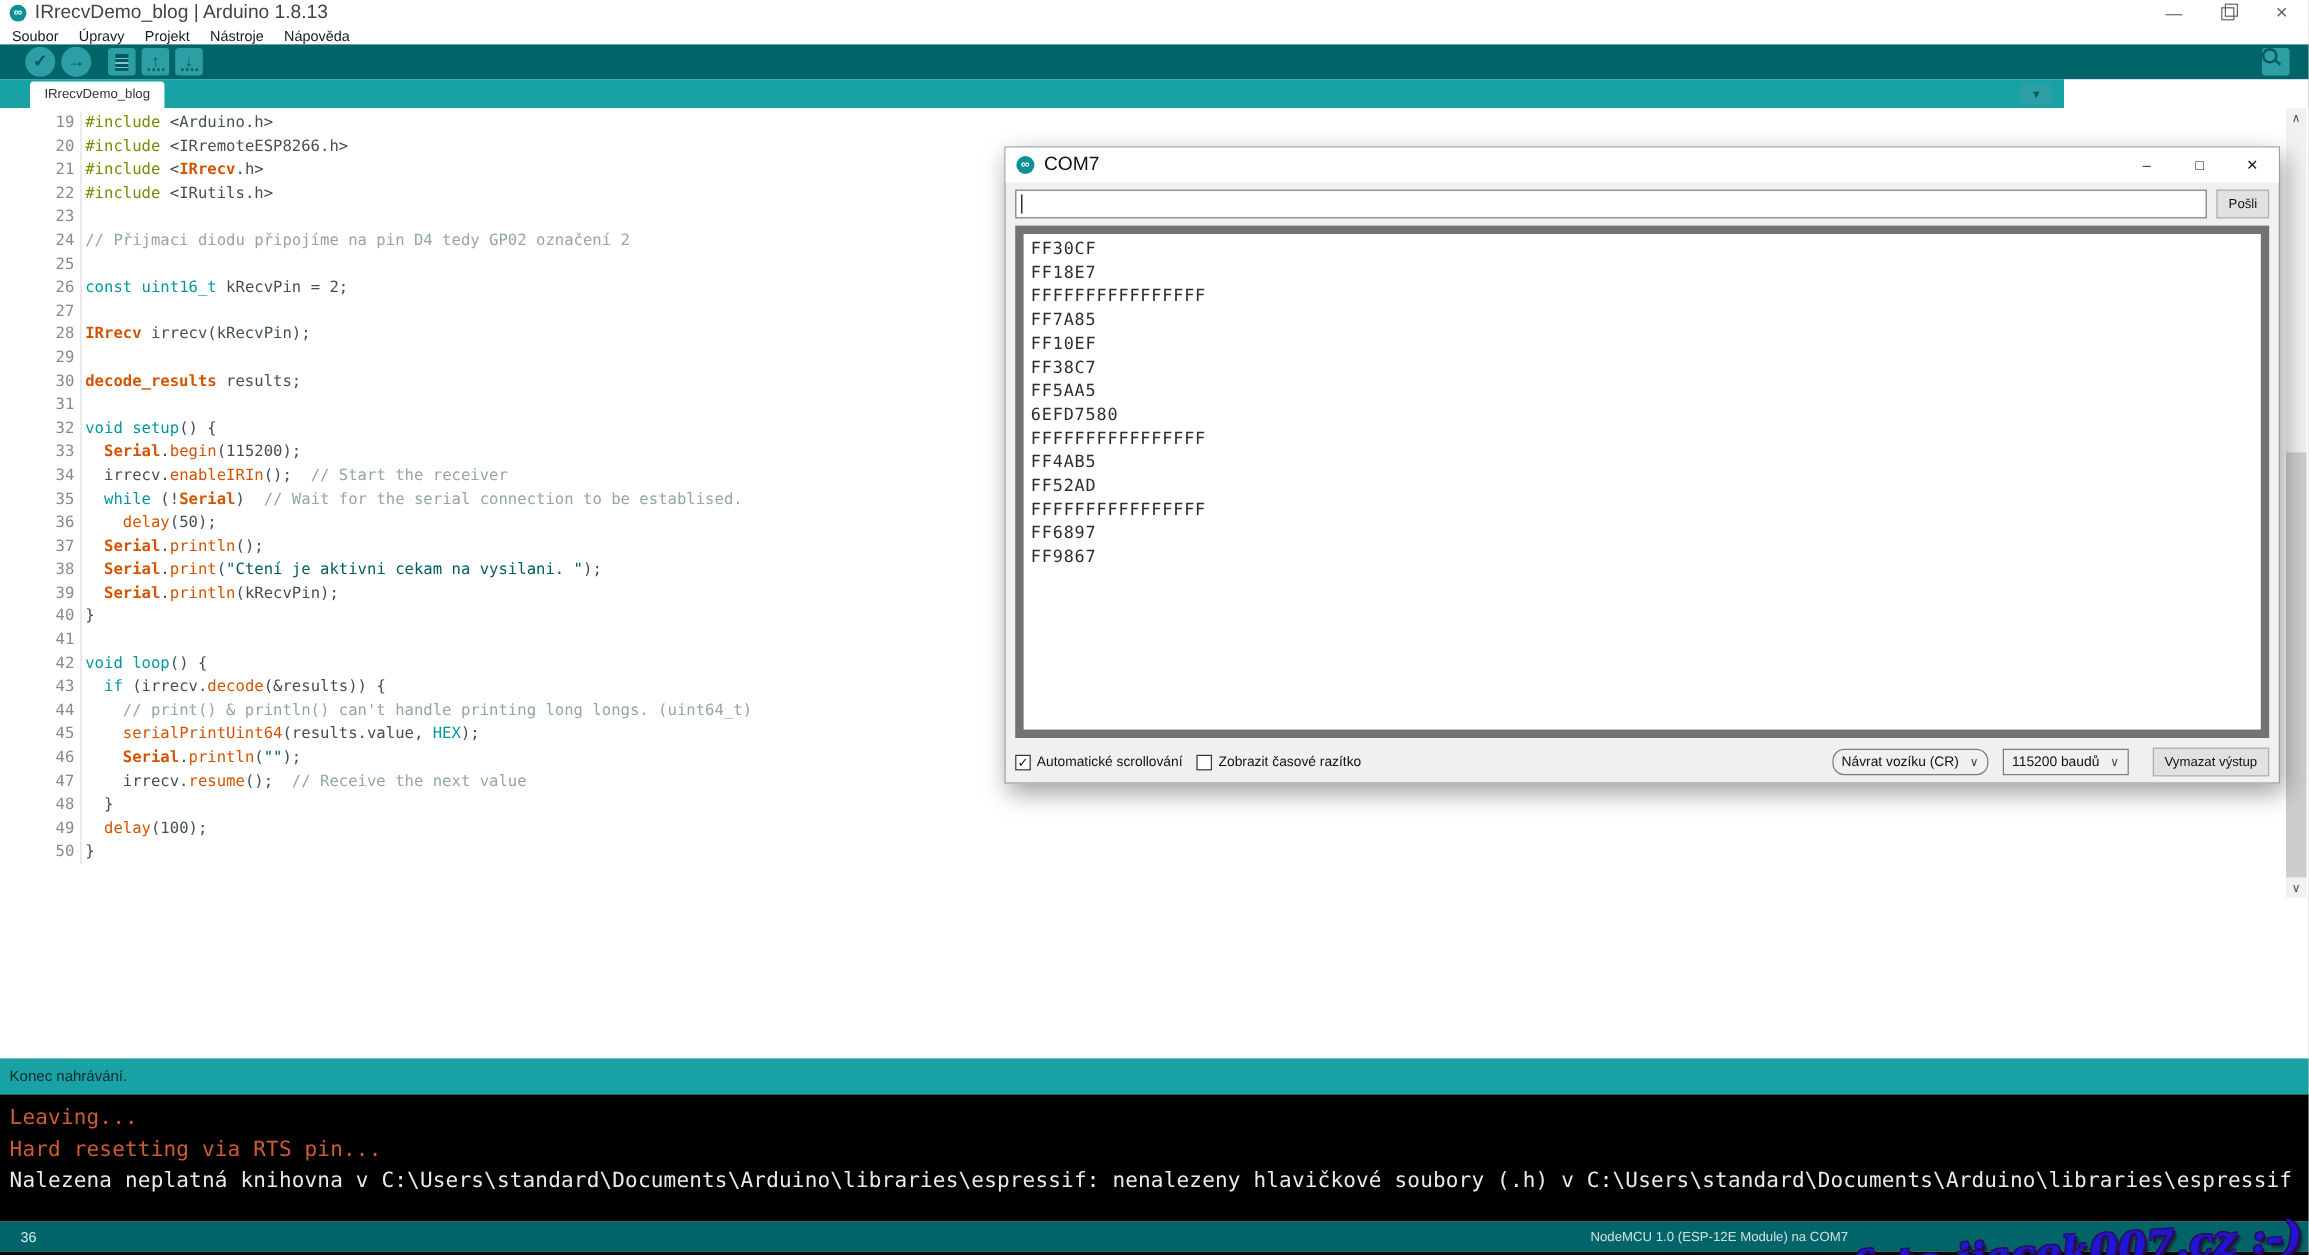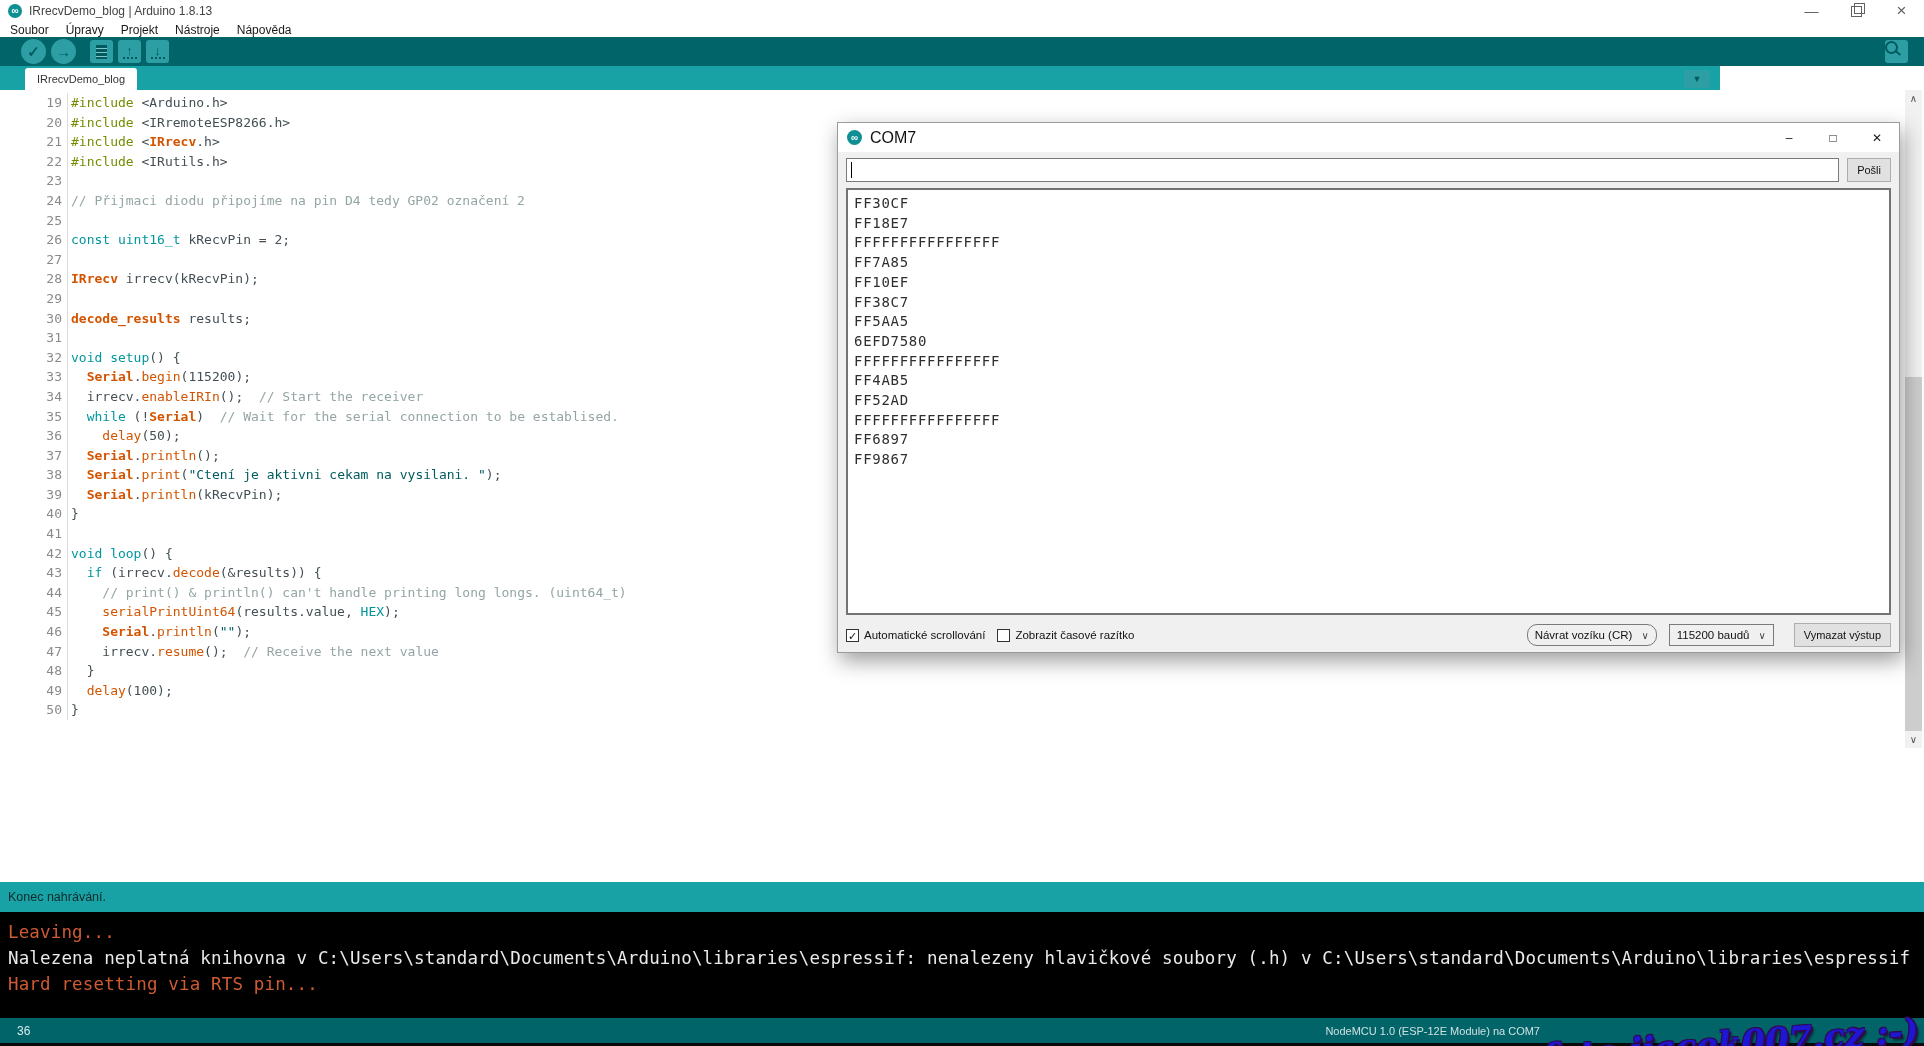--- a/index.html
+++ b/index.html
@@ -3,21 +3,21 @@
 <meta charset="utf-8">
 <style>
   html,body{margin:0;padding:0;background:#888;}
   .app{position:relative;width:1924px;height:1046px;overflow:hidden;background:#fff;
        font-family:"Liberation Sans",sans-serif;-webkit-font-smoothing:antialiased;}
 
   
   .titlebar{position:absolute;top:0;left:0;width:1924px;height:22px;background:#fff;display:flex;align-items:center;}
   .appicon{width:14px;height:14px;border-radius:50%;background:#0e8f94;color:#fff;font-size:10px;line-height:14px;
            text-align:center;margin:0 7px 0 8px;flex:none;font-weight:bold;}
-  .title{font-size:12px;color:#444;}
+  .title{font-size:16px;color:#444;}
   .wc{margin-left:auto;display:flex;height:100%;}
   .wcb{width:45px;height:100%;display:flex;align-items:center;justify-content:center;color:#5f6368;font-size:14px;cursor:default;}
   .restore-glyph{position:relative;width:9px;height:9px;border:1px solid #5f6368;background:#fff;display:inline-block;}
   .restore-glyph::before{content:"";position:absolute;top:-4px;left:2px;width:9px;height:9px;border:1px solid #5f6368;}
 
   
   .menubar{position:absolute;top:22px;left:0;width:1924px;height:15px;background:#fff;display:flex;align-items:center;
            gap:17px;padding-left:10px;box-sizing:border-box;}
   .menu-item{font-size:12px;color:#1a1a1a;}
 
@@ -90,21 +90,21 @@
   .swtitle{height:29px;background:#fff;display:flex;align-items:center;flex:none;}
   .appicon.small{width:15px;height:15px;line-height:15px;margin:0 8px 0 9px;}
   .swt{font-size:16px;color:#111;}
   .swc{margin-left:auto;display:flex;height:100%;}
   .swcb{width:44px;height:100%;display:flex;align-items:center;justify-content:center;color:#1a1a1a;font-size:12px;}
   .swsend{display:flex;align-items:center;margin:6px 8px;flex:none;}
   .swinput{flex:1;height:22px;background:#fff;border:1px solid #7a7a7a;position:relative;}
   .caret{position:absolute;left:4px;top:3px;width:1px;height:16px;background:#000;}
   .swbtn{margin-left:8px;height:24px;padding:0 9px;background:#e1e1e1;border:1px solid #adadad;font-size:11px;
          font-family:"Liberation Sans",sans-serif;color:#111;}
-  .swout{flex:1;margin:0 8px;background:#fff;border:2px solid #737373;padding:4px 6px;overflow:hidden;}
+  .swout{flex:1;margin:0 8px;background:#fff;border:7px solid #737373;padding:4px 6px;overflow:hidden;}
   .sline{font-family:"DejaVu Sans Mono",monospace;font-size:14px;line-height:19.7px;letter-spacing:0.7px;color:#2e2e2e;white-space:pre;}
   .swfoot{height:32px;display:flex;align-items:center;padding:0 8px;gap:12px;flex:none;margin-top:4px;margin-bottom:1px;}
   .swchk{display:flex;align-items:center;gap:5px;font-size:11.5px;color:#111;}
   .box{width:13px;height:13px;border:1px solid #333;background:#fff;font-size:11px;line-height:12px;text-align:center;color:#111;box-sizing:border-box;}
   .swcombo{height:22px;border:1px solid #7a7a7a;background:#f0f0f0;display:flex;align-items:center;gap:9px;padding:0 7px;
            font-size:11.5px;color:#111;box-sizing:border-box;}
   .swcombo.first{margin-left:auto;border-radius:10px;}
   .ca{color:#444;font-size:10px;}
 </style>
 </head>
@@ -308,22 +308,22 @@
     <span class="sthumb"></span>
     <span class="sarr bot">∨</span>
   </div>
 
   <div class="statusstrip">
     <span>Konec nahrávání.</span>
   </div>
 
   <div class="console" id="console">
       <div class="conline err">Leaving...</div>
+      <div class="conline err">Hard resetting via RTS pin...</div>
       <div class="conline normal">Nalezena neplatná knihovna v C:\Users\standard\Documents\Arduino\libraries\espressif: nenalezeny hlavičkové soubory (.h) v C:\Users\standard\Documents\Arduino\libraries\espressif</div>
-      <div class="conline err">Hard resetting via RTS pin...</div>
     </div>
 
   <div class="statusbar">
     <span class="sbline">36</span>
     <span class="sbboard">NodeMCU 1.0 (ESP-12E Module) na COM7</span>
   </div>
   <div class="bottomedge"></div>
 
   <div class="watermark">foto.jjacek007.cz :-)</div>
 

